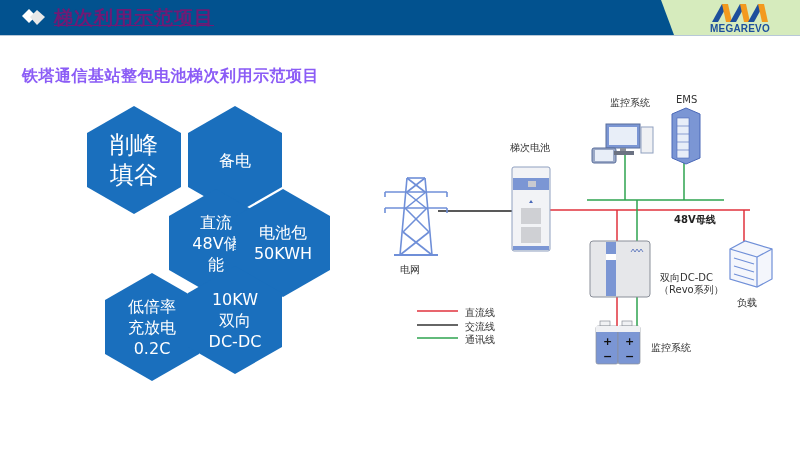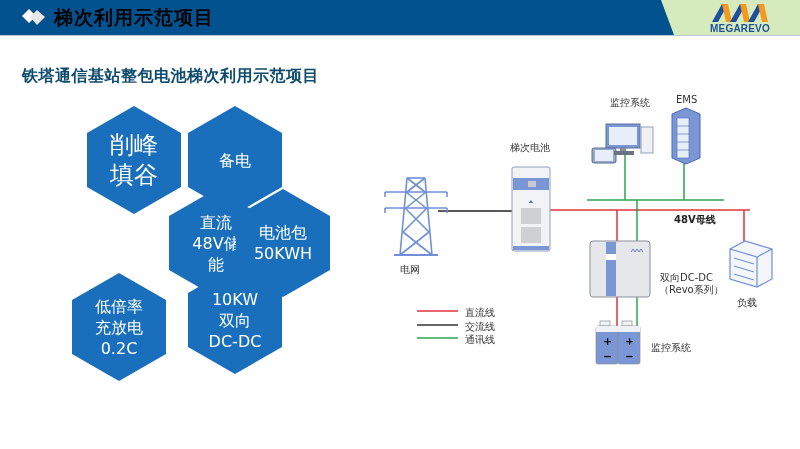--- a/index.html
+++ b/index.html
@@ -16,30 +16,30 @@
     position: absolute; left: 0; top: 0; width: 800px; height: 35px;
   }
   .header-line {
     position: absolute; left: 0; top: 35px; width: 800px; height: 1px; background: #b8c8d8;
   }
   .header-icon {
     position: absolute; left: 22px; top: 7px; width: 26px; height: 20px;
   }
   .header-title {
     position: absolute; left: 54px; top: 5px; font-size: 19px; font-weight: bold;
-    color: #000000; letter-spacing: 1px; line-height: 24px;
+    color: #701a75; letter-spacing: 1px; line-height: 24px; text-decoration: underline;
   }
   .logo { position: absolute; left: 708px; top: 2px; width: 84px; height: 32px; }
   .logo-text {
     position: absolute; left: 710px; top: 23px; font-size: 10px; font-weight: bold;
     color: #1d4f9c; letter-spacing: 0.2px; font-family: "Liberation Sans", sans-serif;
   }
   .subtitle {
     position: absolute; left: 22px; top: 66px; font-size: 16px; font-weight: bold;
-    color: #0c4a6e; letter-spacing: 0.5px;
+    color: #8b5cf6; letter-spacing: 0.5px;
   }
   .hex {
     position: absolute; width: 94px; height: 108px;
     clip-path: polygon(50% 0%, 100% 25%, 100% 75%, 50% 100%, 0% 75%, 0% 25%);
     background: #1a6fbd;
     display: flex; align-items: center; justify-content: center; text-align: center;
     color: #ffffff;
   }
   .hex span { display: block; white-space: pre-line; }
   .hex.big span { font-size: 24px; line-height: 30px; }
@@ -83,21 +83,21 @@
 </div>
 <div class="hex med" style="left:145px; top:189px;margin-left:24px;">
   <span>直流
 48V储
 能</span>
 </div>
 <div class="hex med" style="left:236px; top:189px;">
   <span>电池包
 50KWH</span>
 </div>
-<div class="hex med" style="left:72px; top:273px;text-align:center;">
+<div class="hex med" style="left:105px; top:273px;text-align:center;">
   <span>低倍率
 充放电
 0.2C</span>
 </div>
 <div class="hex med" style="left:188px; top:266px;text-align:center;">
   <span>10KW
 双向
 DC-DC</span>
 </div>
 

